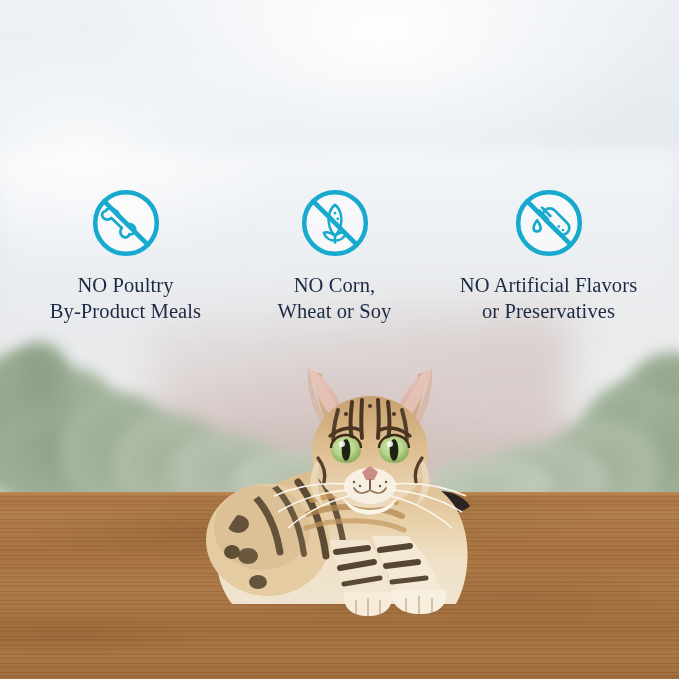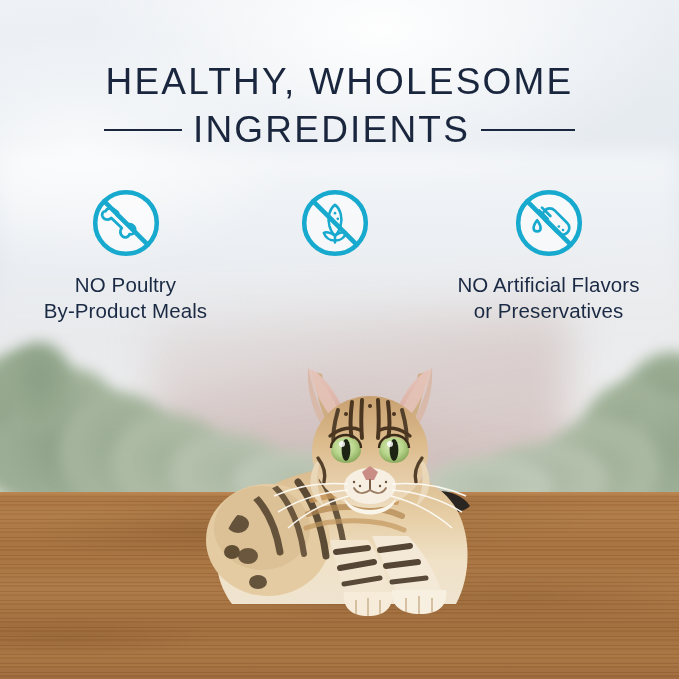--- a/index.html
+++ b/index.html
@@ -109,20 +109,21 @@
   .badge.b2{width:200px;}
   .badge.b3{width:228px;justify-content:space-between;}
   .badge-icon{width:70px;height:70px;display:block;}
   .badge-label{
     margin-top:14px;
     color:#1b2a44;
     font-size:20.5px;line-height:26px;
     font-weight:400;
     letter-spacing:.1px;
     white-space:pre-line;
+    font-family:Liberation Serif, serif;
   }
 
   
   .cat{position:absolute;left:0;top:0;width:679px;height:679px;pointer-events:none;}
 </style>
 </head>
 <body>
 
 <div id="stage">
 
@@ -292,28 +293,20 @@
     <g stroke="#fdfbf5" stroke-width="1.5" fill="none" opacity=".95">
       <path d="M348 484 C322 482 296 486 274 496"></path>
       <path d="M348 490 C322 492 298 500 278 512"></path>
       <path d="M349 496 C326 502 304 514 288 528"></path>
       <path d="M392 484 C418 482 444 486 466 496"></path>
       <path d="M392 490 C418 492 442 500 462 512"></path>
       <path d="M391 496 C414 502 436 514 452 528"></path>
     </g>
   </svg>
 
-  <div class="headline">
-    <span class="hl1">HEALTHY, WHOLESOME</span>
-    <span class="hl2row">
-      <span class="rule"></span>
-      <span class="hl2">INGREDIENTS</span>
-      <span class="rule r2"></span>
-    </span>
-  </div>
 
   <div class="badges">
 
     <div class="badge b1">
       <svg class="badge-icon" viewBox="0 0 100 100">
         <circle cx="50" cy="50" r="44" fill="#ffffff" fill-opacity=".55"></circle>
         <circle cx="50" cy="50" r="44" fill="none" stroke="#17A9CE" stroke-width="6.5"></circle>
         <g fill="none" stroke="#17A9CE" stroke-width="4" stroke-linejoin="round" stroke-linecap="round">
           <path d="M35 32 C30 27 23 28 21 33 C17 33 14 38 17 42 C20 46 26 46 29 43
                    L44 57 C41 60 41 66 45 69 C49 72 54 70 55 66
@@ -333,20 +326,22 @@
           <path d="M50 24 C58 30 61 42 58 54 C55 64 50 68 50 68 C50 68 45 64 42 54 C39 42 42 30 50 24 Z"></path>
           <circle cx="50" cy="36" r="1.9" fill="#17A9CE" stroke="none"></circle>
           <circle cx="46" cy="44" r="1.9" fill="#17A9CE" stroke="none"></circle>
           <circle cx="54" cy="44" r="1.9" fill="#17A9CE" stroke="none"></circle>
           <path d="M50 68 C44 64 38 62 34 64 C36 70 42 75 50 75"></path>
           <path d="M50 68 C56 64 62 62 66 64 C64 70 58 75 50 75"></path>
           <path d="M50 68 L50 78"></path>
         </g>
         <line x1="19" y1="19" x2="81" y2="81" stroke="#17A9CE" stroke-width="6.5" stroke-linecap="round"></line>
       </svg>
+      <div class="badge-label">NO Corn,
+Wheat or Soy</div>
     </div>
 
     <div class="badge b3">
       <svg class="badge-icon" viewBox="0 0 100 100">
         <circle cx="50" cy="50" r="44" fill="#ffffff" fill-opacity=".55"></circle>
         <circle cx="50" cy="50" r="44" fill="none" stroke="#17A9CE" stroke-width="6.5"></circle>
         <g fill="none" stroke="#17A9CE" stroke-width="3.8" stroke-linejoin="round" stroke-linecap="round">
           <path d="M40 28 L52 40"></path>
           <path d="M36 32 L48 44"></path>
           <path d="M44 32 C40 36 40 42 44 46 L62 64 C66 68 72 68 76 64 C80 60 80 54 76 50 L58 32 C54 28 48 28 44 32 Z"></path>

